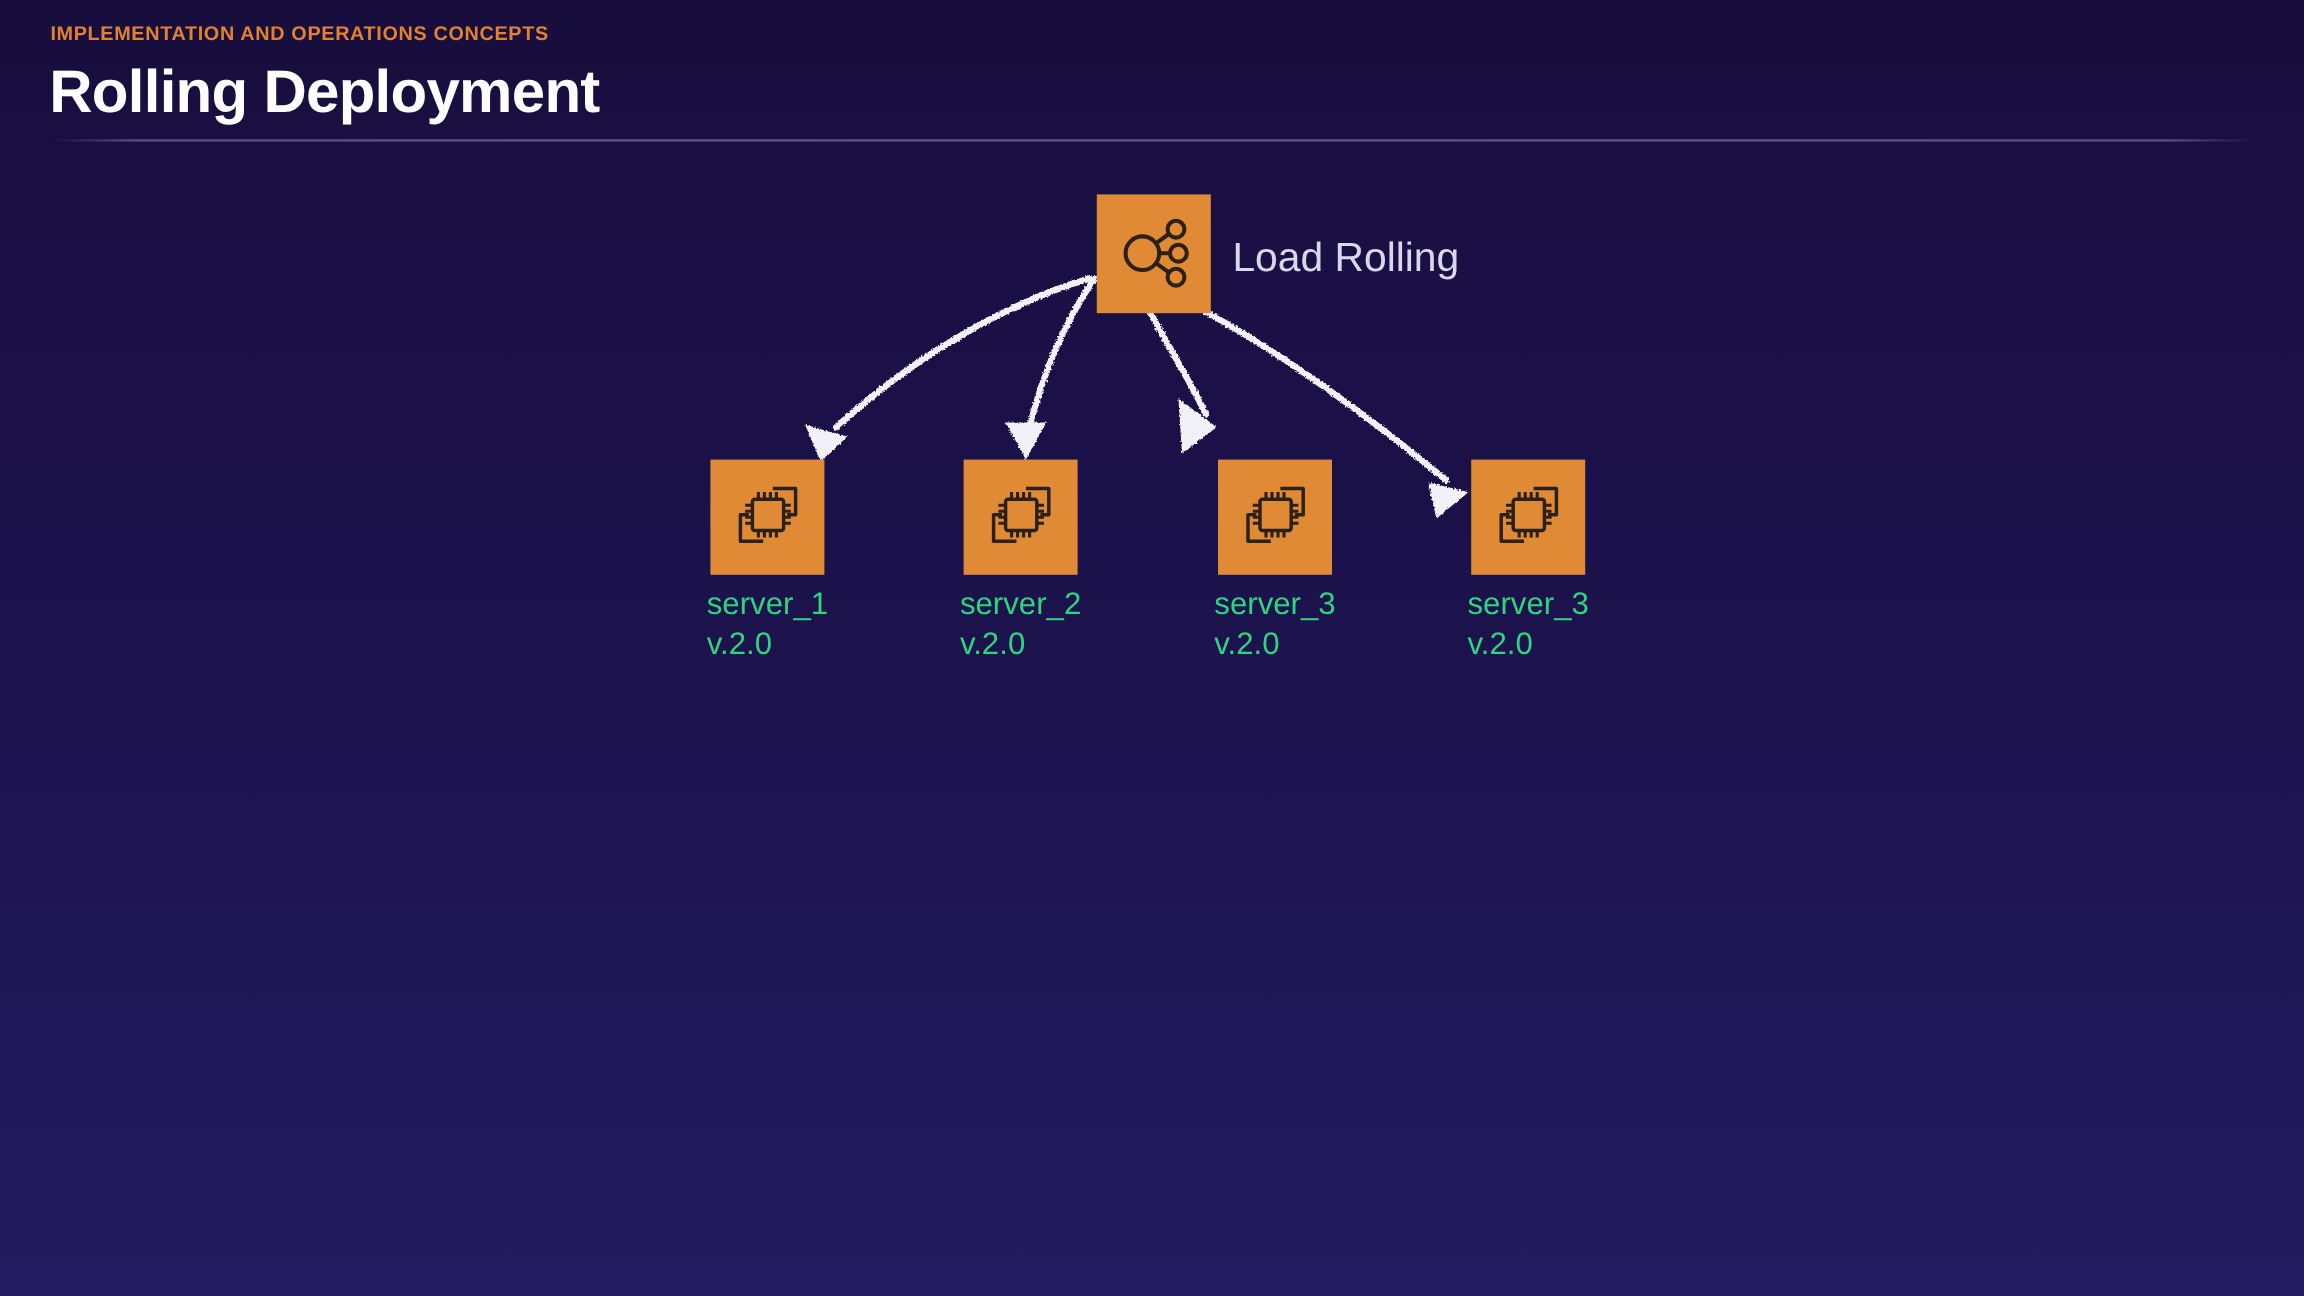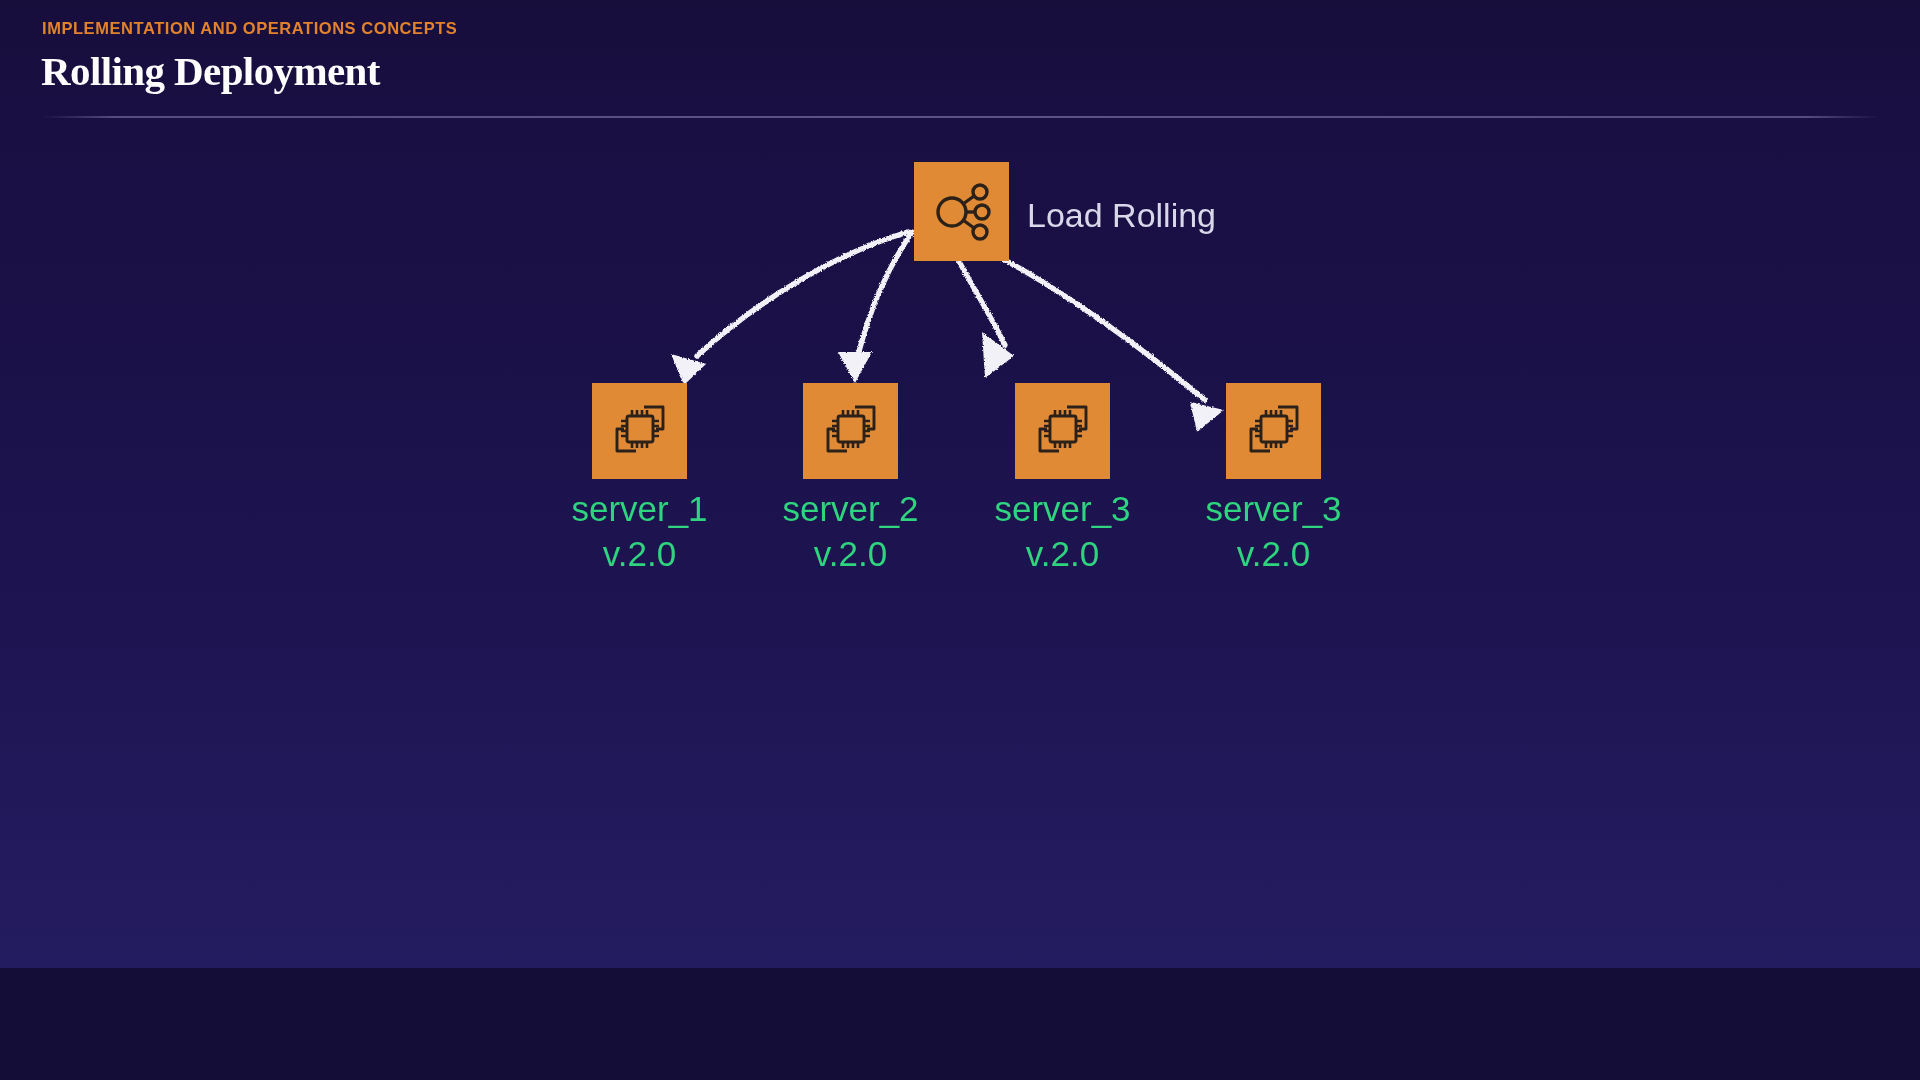--- a/index.html
+++ b/index.html
@@ -9,21 +9,21 @@
   }
   body {
     width: 1920px;
     height: 1080px;
     overflow: hidden;
     font-family: "Liberation Sans", sans-serif;
   }
   #slide {
     position: relative;
     width: 1920px;
-    height: 968px;
+    height: 1080px;
     background: linear-gradient(180deg, #170e3c 0%, #190f42 12%, #1b1149 38%, #1e1452 65%, #221a5c 88%, #241c60 100%);
     overflow: hidden;
   }
   
   #header {
     position: absolute;
     left: 0; top: 0;
     width: 1920px;
     height: 118px;
   }
@@ -32,26 +32,25 @@
     left: 42px; top: 19px;
     font-size: 16.5px;
     font-weight: bold;
     letter-spacing: 0.55px;
     color: #e2822c;
     white-space: nowrap;
   }
   #slide-title {
     position: absolute;
     left: 41px; top: 47px;
-    font-size: 41px;
+    font-size: 50px;
     font-weight: bold;
     letter-spacing: -0.6px;
     color: #fdfdfe;
     white-space: nowrap;
-    font-family: Liberation Serif, serif;
   }
   #divider {
     position: absolute;
     left: 42px; top: 116px;
     width: 1838px;
     height: 2px;
     background: linear-gradient(90deg, rgba(169,166,205,0) 0%, rgba(169,166,205,0.42) 4%, rgba(169,166,205,0.46) 50%, rgba(169,166,205,0.42) 96%, rgba(169,166,205,0) 100%);
   }
   
   #brand {
@@ -109,23 +108,23 @@
   }
   .server-node .node-tile {
     width: 95px;
     height: 96px;
   }
   .server-caption {
     position: absolute;
     top: 104px;
     left: 50%;
     transform: translateX(-50%);
-    text-align: center;
+    text-align: left;
     color: #2fd47e;
-    font-size: 35px;
+    font-size: 26px;
     line-height: 1.28;
     white-space: nowrap;
   }
   .server-caption .ver { display: block; }
 </style>
 </head>
 <body>
 
 <div id="slide">
 

